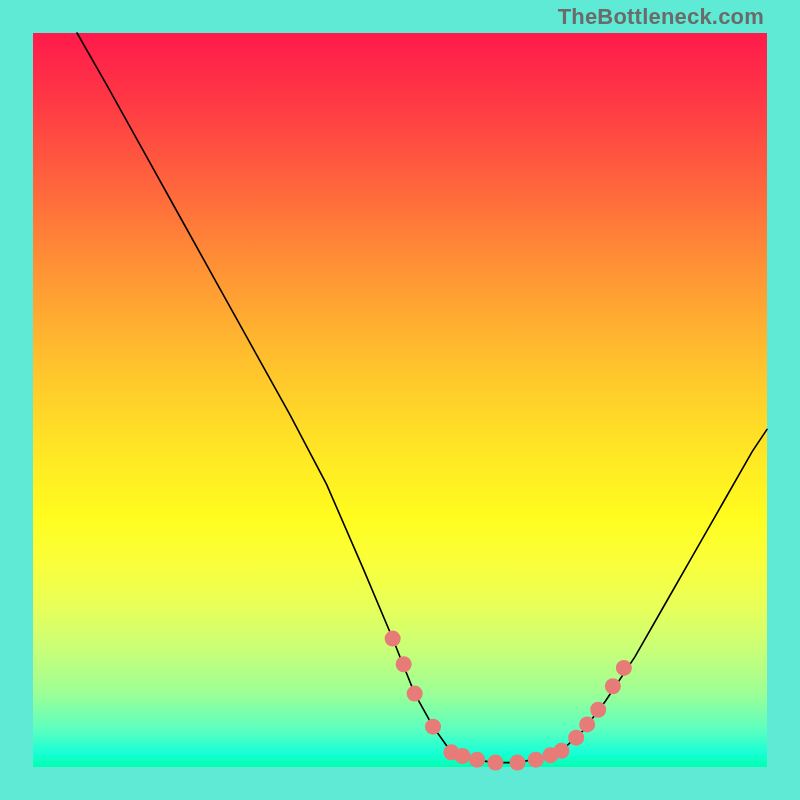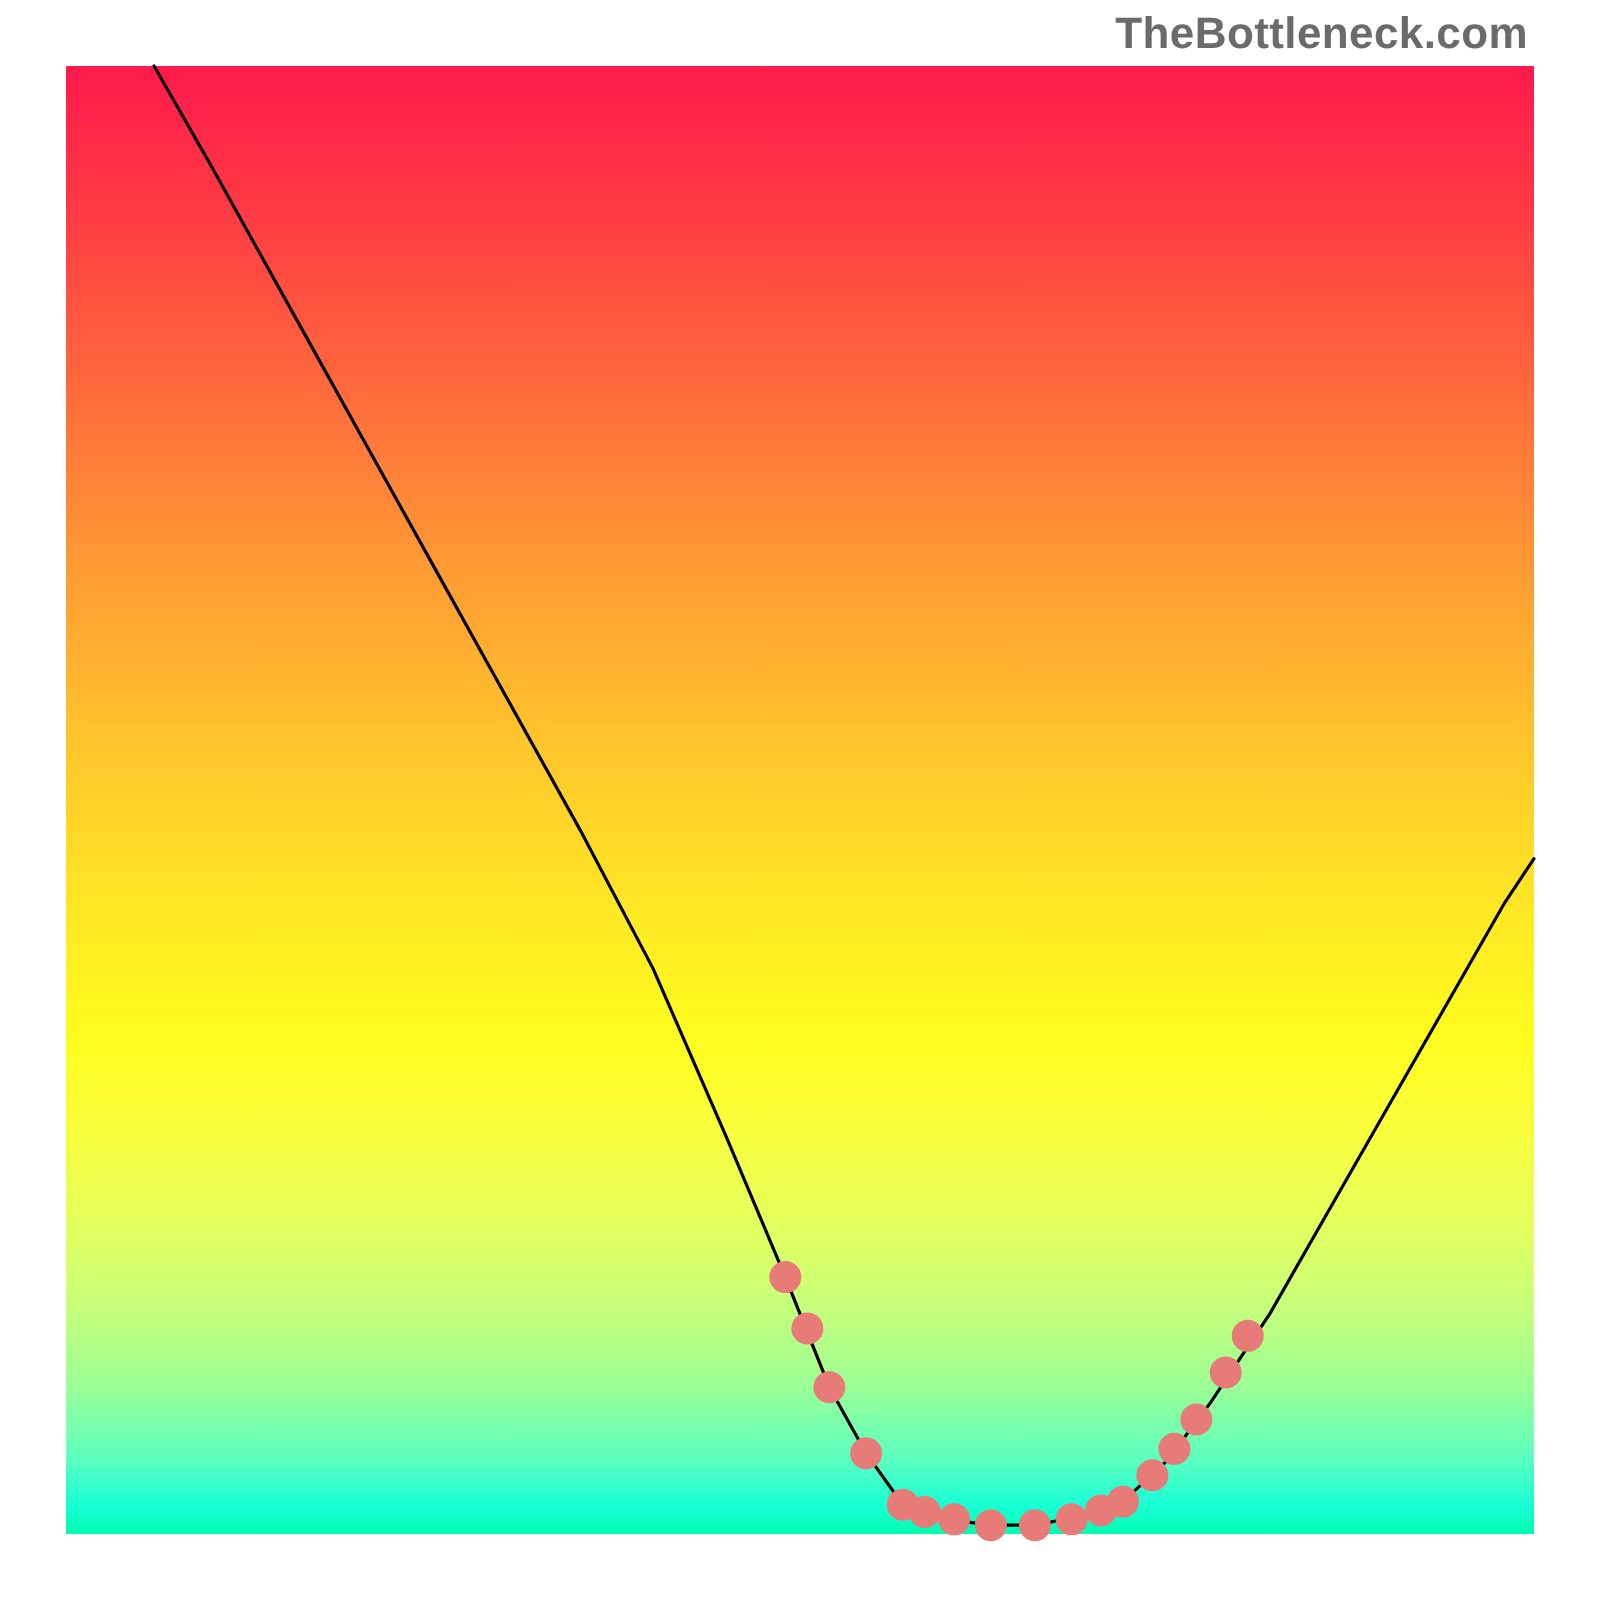--- a/index.html
+++ b/index.html
@@ -7,21 +7,21 @@
     padding: 0;
     width: 800px;
     height: 800px;
     background: #000;
     overflow: hidden;
   }
   .frame {
     position: relative;
     width: 800px;
     height: 800px;
-    background: #ffffff;
+    background: #5eead4;
   }
   .plot-area {
     position: absolute;
     left: 33px;
     top: 33px;
     width: 734px;
     height: 734px;
     
     background: linear-gradient(
       to bottom,

